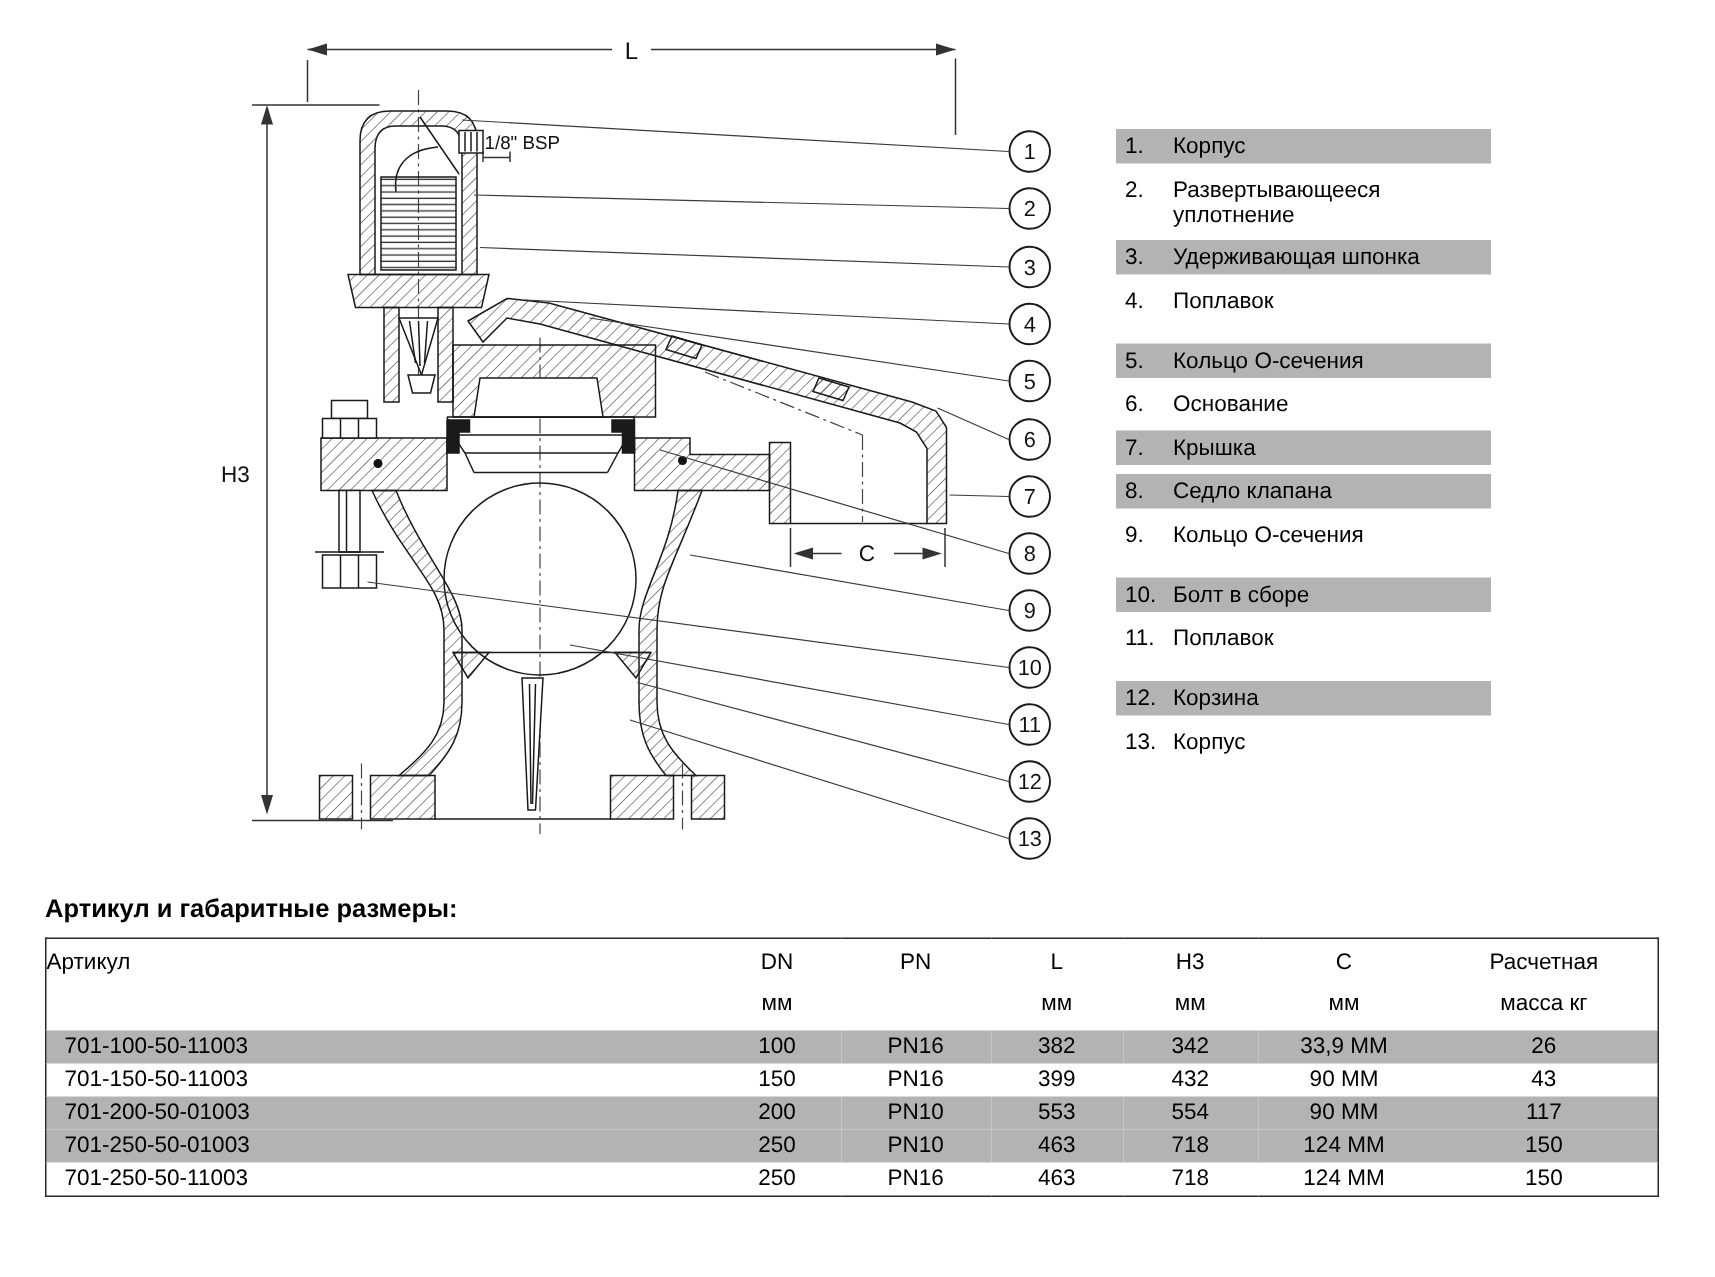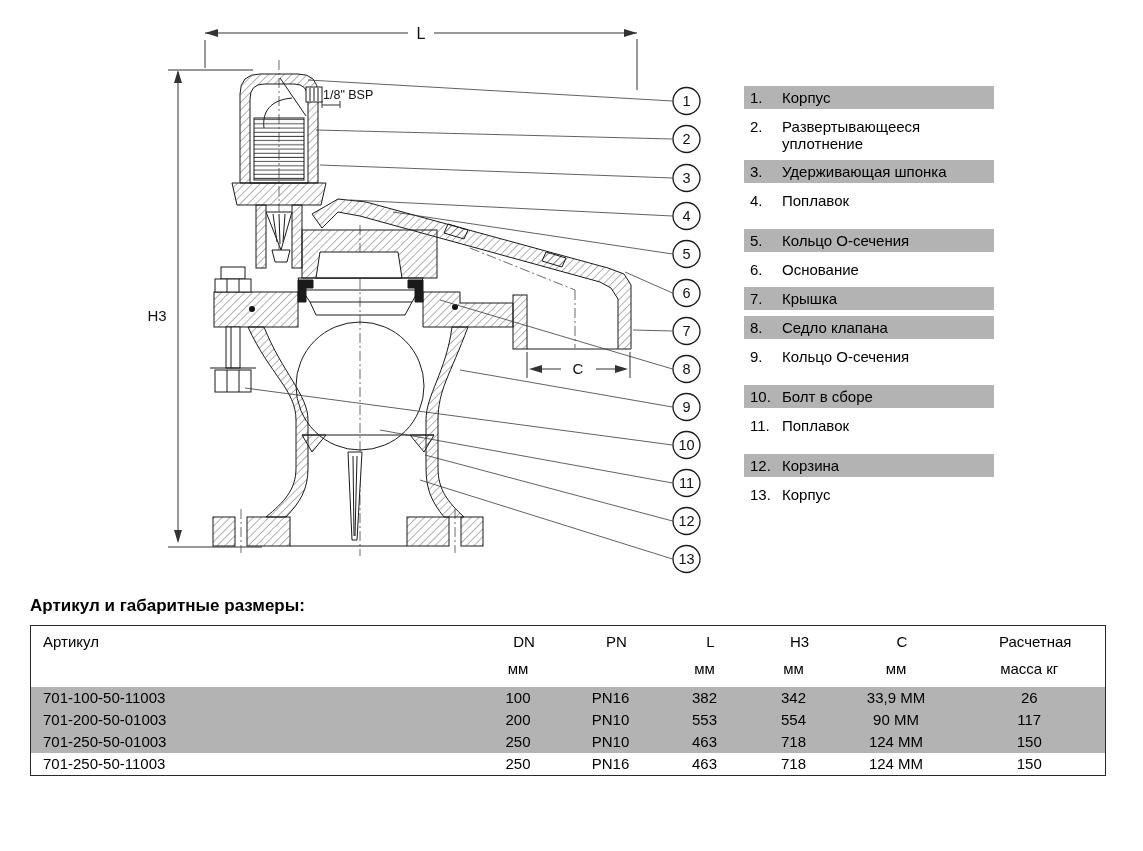--- a/index.html
+++ b/index.html
@@ -15,21 +15,21 @@
   .pl-item.hl{background:#b3b3b3;}
   .pl-num{width:32px;flex:0 0 32px;}
   .pl-label{flex:1;}
 
   
   .bottom-block{position:absolute;left:30px;top:596px;width:1076px;}
   .tbl-title{font-size:17px;font-weight:bold;margin:0 0 9px 0;}
   table.size-table{border-collapse:collapse;width:100%;border:1.4px solid #2a2a2a;
                    font-size:15px;table-layout:fixed;}
   table.size-table th{font-weight:normal;text-align:center;vertical-align:bottom;}
-  table.size-table thead tr.names th{padding:7px 0 2px 12px;}
+  table.size-table thead tr.names th{padding:7px 0 2px 0;}
   table.size-table thead tr.units th{padding:8px 0 10px 0;}
   table.size-table th.c-art, table.size-table td.c-art{text-align:left;padding-left:12px;}
   table.size-table tbody td{text-align:center;height:22px;padding:0;line-height:22px;}
   table.size-table tbody tr.hl td{background:#b3b3b3;}
 </style>
 </head>
 <body>
 
 <div class="page">
 
@@ -315,20 +315,29 @@
         <tbody>
           <tr class="hl">
             <td class="c-art">701-100-50-11003</td>
             <td class="">100</td>
             <td class="">PN16</td>
             <td class="">382</td>
             <td class="">342</td>
             <td class="">33,9 ММ</td>
             <td class="">26</td>
           </tr>
+          <tr class="">
+            <td class="c-art">701-150-50-11003</td>
+            <td class="">150</td>
+            <td class="">PN16</td>
+            <td class="">399</td>
+            <td class="">432</td>
+            <td class="">90 ММ</td>
+            <td class="">43</td>
+          </tr>
           <tr class="hl">
             <td class="c-art">701-200-50-01003</td>
             <td class="">200</td>
             <td class="">PN10</td>
             <td class="">553</td>
             <td class="">554</td>
             <td class="">90 ММ</td>
             <td class="">117</td>
           </tr>
           <tr class="hl">

